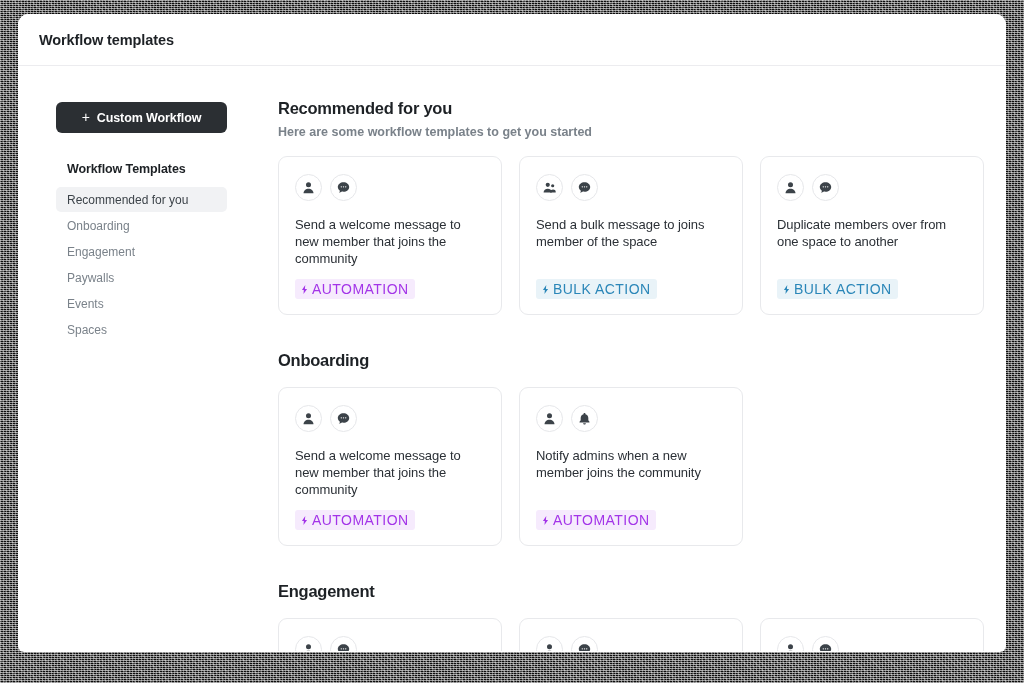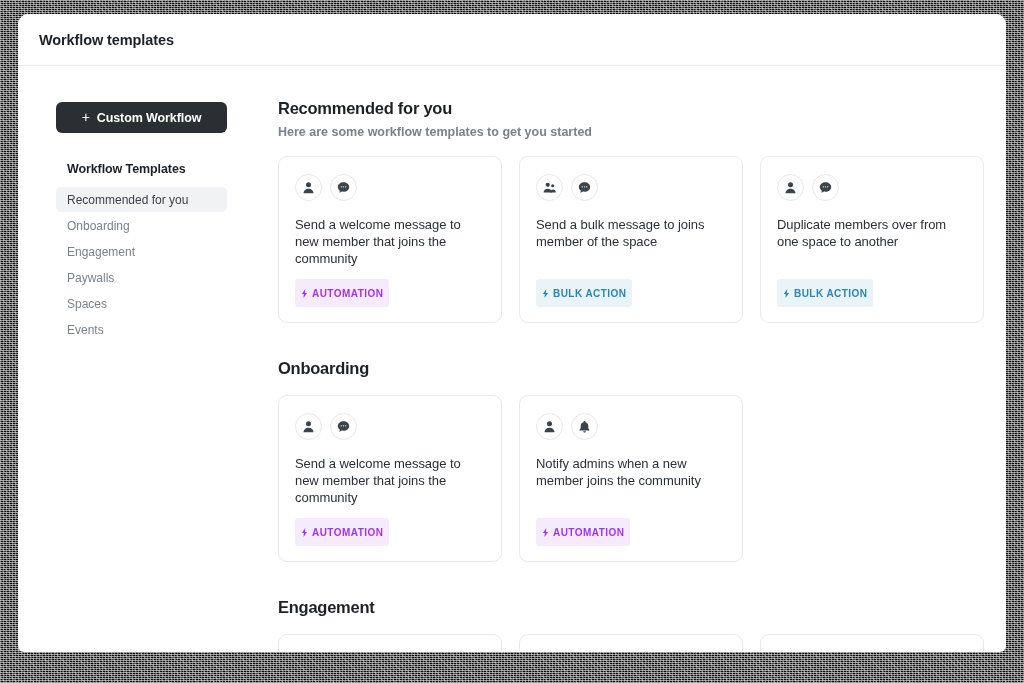--- a/index.html
+++ b/index.html
@@ -184,25 +184,25 @@
     letter-spacing: -0.05px;
     flex: 1;
   }
 
   .badge {
     margin-top: 12px;
     align-self: flex-start;
     display: inline-flex;
     align-items: center;
     gap: 4px;
-    height: 28px;
+    height: 20px;
     padding: 0 6px;
     border-radius: 3px;
-    font-size: 10px;
-    font-weight: bold;
+    font-size: 14px;
+    font-weight: normal;
     letter-spacing: 0.45px;
   }
   .badge svg { width: 7px; height: 9px; }
   .badge--automation { background: #f6ebfd; color: #a334e8; }
   .badge--automation svg { fill: #a334e8; }
   .badge--bulk { background: #e9f3f8; color: #2a86b8; text-align: center; }
   .badge--bulk svg { fill: #2a86b8; }
 </style>
 </head>
 <body>
@@ -232,24 +232,24 @@
           <li class="nav-item">
             <span>Onboarding</span>
           </li>
           <li class="nav-item">
             <span>Engagement</span>
           </li>
           <li class="nav-item">
             <span>Paywalls</span>
           </li>
           <li class="nav-item">
+            <span>Events</span>
+          </li>
+          <li class="nav-item">
             <span>Spaces</span>
-          </li>
-          <li class="nav-item">
-            <span>Events</span>
           </li>
         </ul>
     </div>
 
     <div class="main" id="main-content">
         <div class="section">
           <div class="section-title">Recommended for you</div>
           <div class="section-subtitle">Here are some workflow templates to get you started</div>
           <div class="card-grid">
             <div class="card">

